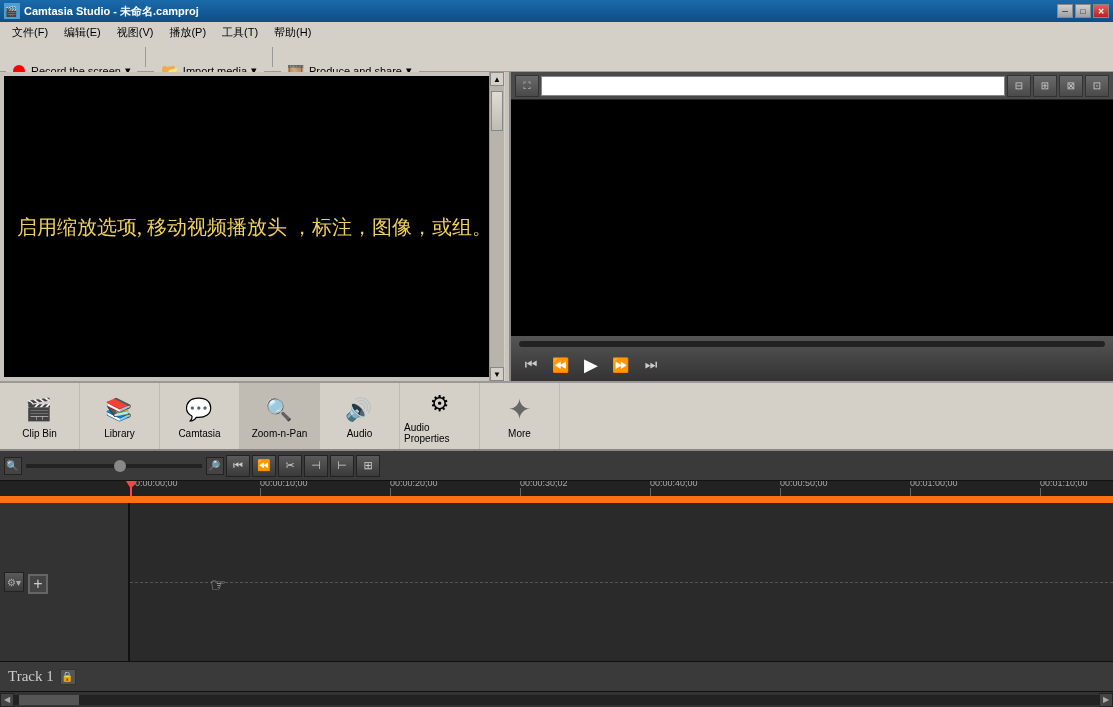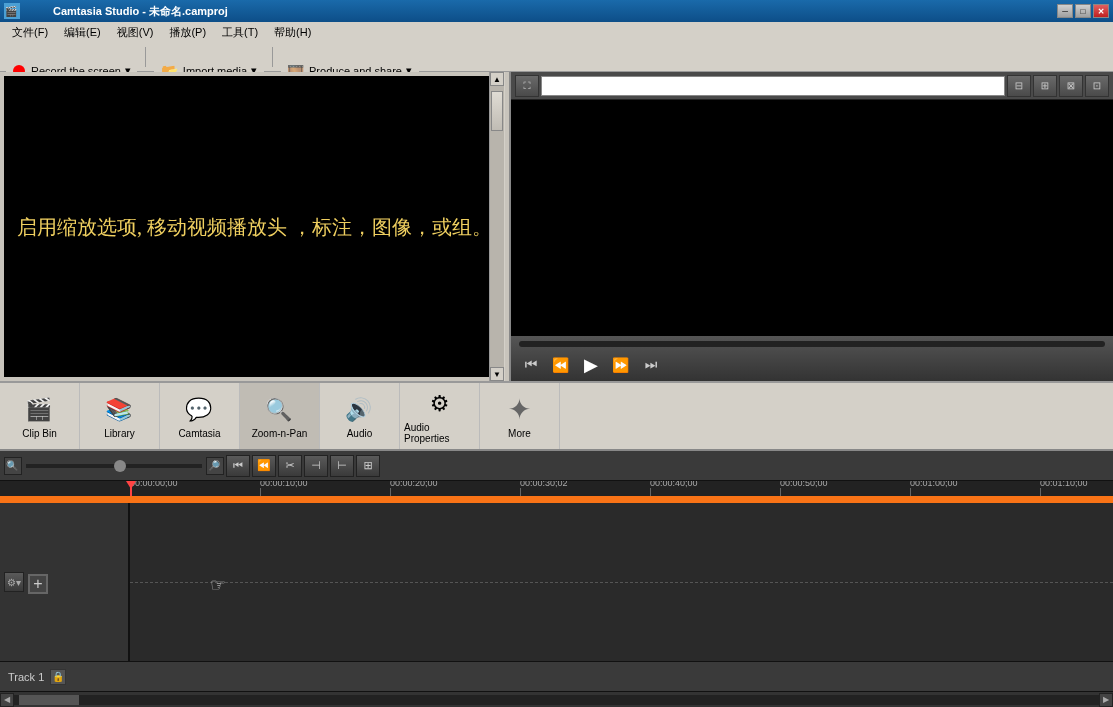--- a/index.html
+++ b/index.html
@@ -25,21 +25,21 @@
       font-weight: bold;
       user-select: none;
     }
     #titlebar .title-icon {
       width: 16px; height: 16px;
       margin-right: 4px;
       background: #4a9fd4;
       display: flex; align-items: center; justify-content: center;
       font-size: 10px;
     }
-    #titlebar .title-text { flex: 1; margin-left: 29px; }
+    #titlebar .title-text { flex: 1; }
     #titlebar .win-buttons {
       display: flex; gap: 2px;
     }
     .win-btn {
       width: 16px; height: 14px;
       background: linear-gradient(to bottom, #d0d0d0, #a0a0a0);
       border: 1px solid #888;
       display: flex; align-items: center; justify-content: center;
       font-size: 8px; color: #000; cursor: pointer;
     }
@@ -407,22 +407,22 @@
     #track-label-row {
       height: 30px;
       display: flex;
       align-items: center;
       background: #3a3a3a;
       border-top: 1px solid #111;
       padding: 0 8px;
     }
     .track-name {
       color: #ccc;
-      font-size: 11px;
-      font-family: Liberation Sans, sans-serif;
+      font-size: 15px;
+      font-family: Liberation Serif, serif;
     }
     .track-lock-btn {
       width: 16px; height: 16px;
       background: #555;
       border: 1px solid #333;
       display: flex; align-items: center; justify-content: center;
       font-size: 10px; color: #aaa; cursor: pointer;
       margin-left: 6px;
     }
 

